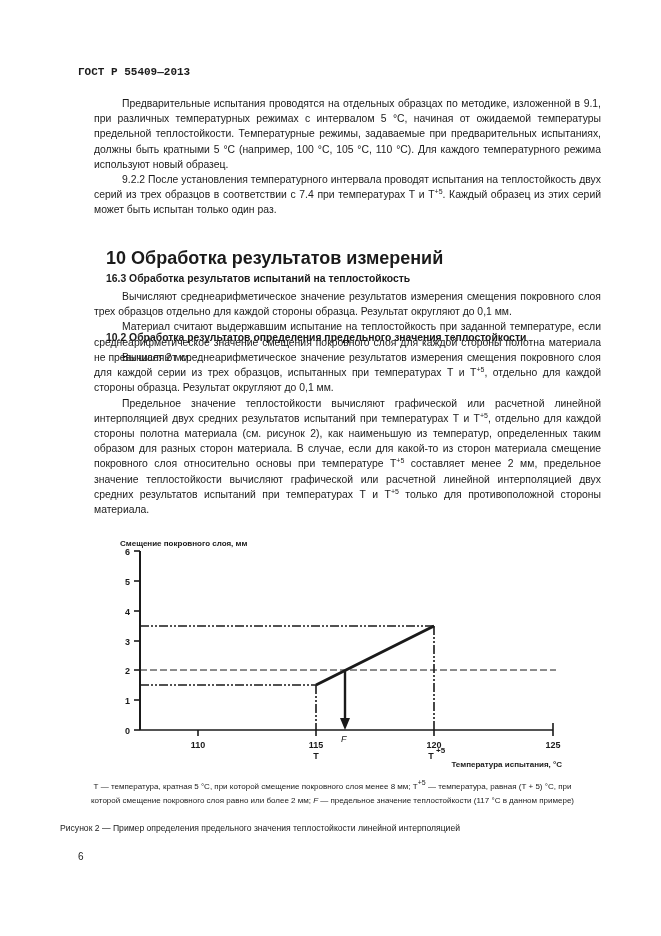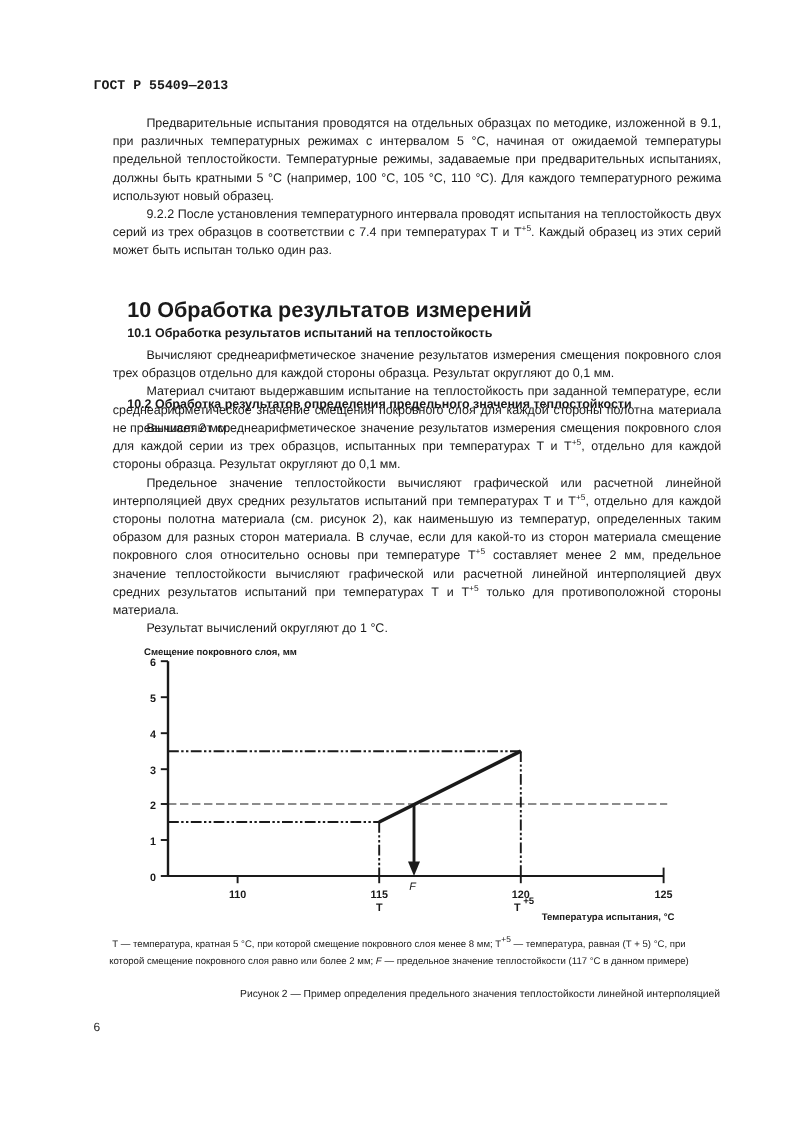--- a/index.html
+++ b/index.html
@@ -6,48 +6,47 @@
   body { width:661px; height:936px; position:relative; overflow:hidden;
          font-family:"Liberation Sans", sans-serif; color:#1a1a1a; }
   .hdr { position:absolute; left:78px; top:66px; font-weight:bold; font-size:11px;font-family:Liberation Mono, monospace; }
   .body-text { position:absolute; left:78px; width:507px; font-size:10.4px; line-height:15.2px; text-align:justify;margin-left:16px; }
   .p { margin:0; text-indent:28px; }
   .h1 { position:absolute; left:106px; font-weight:bold; font-size:18px; }
   .h2 { position:absolute; left:106px; font-weight:bold; font-size:10.4px; }
   sup { font-size:7px; line-height:0; }
   .chart { position:absolute; left:0; top:0; }
   .caption { position:absolute; left:80px; width:505px; top:780px; font-size:8px; line-height:13.5px; text-align:center; }
-  .figtitle { position:absolute; left:60px; width:540px; top:823px; font-size:8.6px; text-align:right; }
+  .figtitle { position:absolute; left:60px; width:540px; top:823px; font-size:8.6px; text-align:left; }
   .pagenum { position:absolute; left:78px; top:851px; font-size:10px; }
   .ax { font-family:"Liberation Sans", sans-serif; font-weight:bold; font-size:9px; fill:#1a1a1a; }
   .axs { font-family:"Liberation Sans", sans-serif; font-weight:bold; font-size:8px; fill:#1a1a1a; }
 </style>
 </head>
 <body>
 
 <div class="hdr">ГОСТ Р 55409—2013</div>
 
 <div class="body-text" style="top:96px;">
   <p class="p">Предварительные испытания проводятся на отдельных образцах по методике, изложенной в 9.1, при различных температурных режимах с интервалом 5 °С, начиная от ожидаемой температуры предельной теплостойкости. Температурные режимы, задаваемые при предварительных испытаниях, должны быть кратными 5 °С (например, 100 °С, 105 °С, 110 °С). Для каждого температурного режима используют новый образец.</p>
   <p class="p"><span>9.2.2 После установления температурного интервала проводят испытания на теплостойкость двух серий из трех образцов в соответствии с 7.4 при температурах Т и Т</span><sup>+5</sup><span>. Каждый образец из этих серий может быть испытан только один раз.</span></p>
 </div>
 
 <div class="h1" style="top:248px;">10  Обработка результатов измерений</div>
 
-<div class="h2" style="top:273px;">10.1  Обработка результатов испытаний на теплостойкость</div>
+<div class="h2" style="top:273px;">16.3  Обработка результатов испытаний на теплостойкость</div>
 <div class="body-text" style="top:289px;">
   <p class="p">Вычисляют среднеарифметическое значение результатов измерения смещения покровного слоя трех образцов отдельно для каждой стороны образца. Результат округляют до 0,1 мм.</p>
   <p class="p">Материал считают выдержавшим испытание на теплостойкость при заданной температуре, если среднеарифметическое значение смещения покровного слоя для каждой стороны полотна материала не превышает 2 мм.</p>
 </div>
 
 <div class="h2" style="top:332px;">10.2  Обработка результатов определения предельного значения теплостойкости</div>
 <div class="body-text" style="top:350px;">
   <p class="p"><span>Вычисляют среднеарифметическое значение результатов измерения смещения покровного слоя для каждой серии из трех образцов, испытанных при температурах Т и Т</span><sup>+5</sup><span>, отдельно для каждой стороны образца. Результат округляют до 0,1 мм.</span></p>
   <p class="p"><span>Предельное значение теплостойкости вычисляют графической или расчетной линейной интерполяцией двух средних результатов испытаний при температурах Т и Т</span><sup>+5</sup><span>, отдельно для каждой стороны полотна материала (см. рисунок 2), как наименьшую из температур, определенных таким образом для разных сторон материала. В случае, если для какой-то из сторон материала смещение покровного слоя относительно основы при температуре Т</span><sup>+5</sup><span> составляет менее 2 мм, предельное значение теплостойкости вычисляют графической или расчетной линейной интерполяцией двух средних результатов испытаний при температурах Т и Т</span><sup>+5</sup><span> только для противоположной стороны материала.</span></p>
-  <p class="p">Результат вычислений округляют до 1 °С.</p>
 </div>
 
 <svg class="chart" width="661" height="936" viewBox="0 0 661 936">
 
   <text class="axs" x="120" y="546">Смещение покровного слоя, мм</text>
 
   <line x1="140" y1="551" x2="140" y2="730" stroke="#1a1a1a" stroke-width="2"></line>
   <line x1="140" y1="730" x2="553" y2="730" stroke="#1a1a1a" stroke-width="1.6"></line>
 
   <g stroke="#1a1a1a" stroke-width="1.6">

